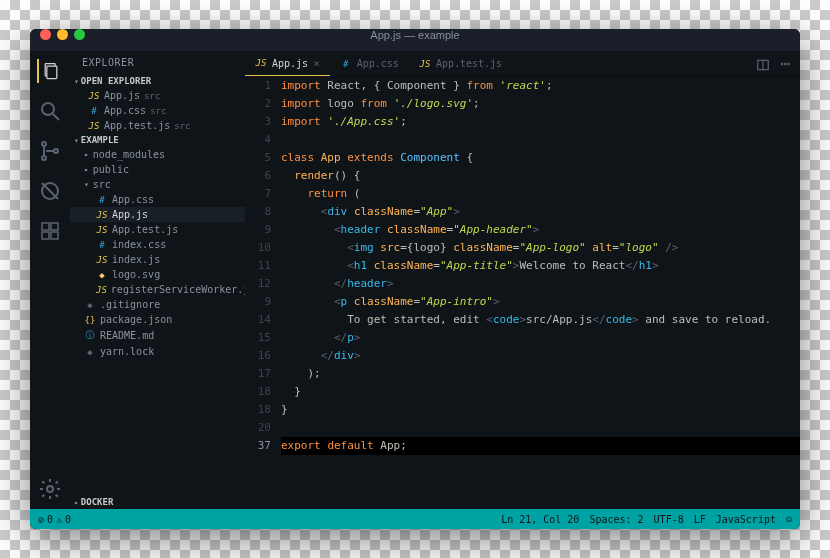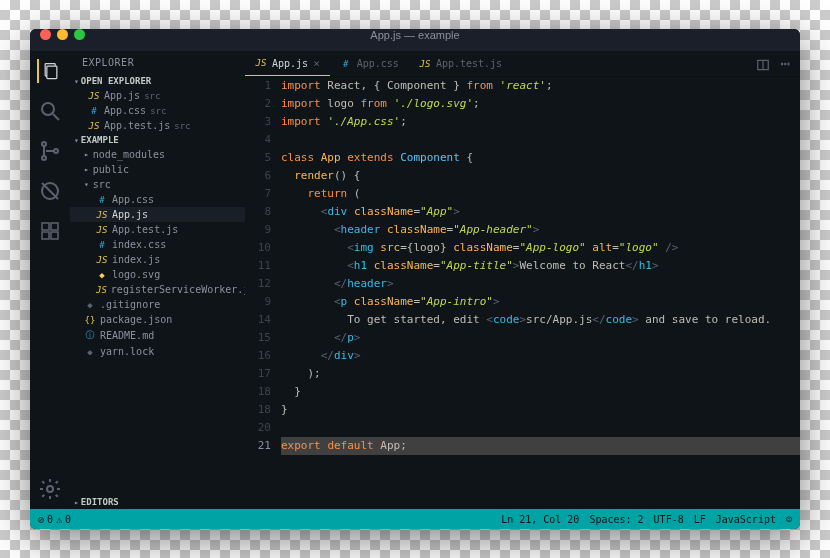--- a/index.html
+++ b/index.html
@@ -45,21 +45,21 @@
 .lines { flex: 1; white-space: pre; color: #bfbdb6; overflow: hidden; }
 .k1 { color: #ff8f40; text-align: right; } 
 .k2 { color: #bfbdb6; } 
 .k3 { color: #59c2ff; } 
 .k4 { color: #c2d94c; font-style: italic; } 
 .k5 { color: #ffb454; } 
 .k7 { color: #39bae6; margin-top: 35px; } 
 .k8 { color: #ffb454; } 
 .k9 { color: #bfbdb6; } 
 .tag-br { color: #5c6370; }
-.line.hl { background: #404040; display: inline-block; width: 100%; }
+.line.hl { background: #000000; display: inline-block; width: 100%; }
 .lineno.hl { color: #8a919c; }
 .statusbar { height: 20px; background: #00a3a3; color: #0f1419; display: flex; align-items: center; font-size: 10px; padding: 0 8px; gap: 10px; font-family: -apple-system, sans-serif; }
 .sb-spacer { flex: 1; }
 .sb-it { display: flex; align-items: center; gap: 3px; cursor: pointer; }
 svg { width: 100%; height: 100%; }
 </style>
 </head>
 <body>
 
 <div class="window">
@@ -197,21 +197,21 @@
             <span class="fi md">ⓘ</span>
             <span>README.md</span>
           </div>
           <div class="sb-item depth1">
             <span class="fi lock">◆</span>
             <span>yarn.lock</span>
           </div>
         </div>
       <div class="sb-section">
           <span class="chev">▸</span>
-          <span>EDITORS</span>
+          <span>DOCKER</span>
         </div>
     </div>
 
     <div class="editor-area">
       <div class="tabs" id="tabs">
           <div class="tab active">
             <span class="fi js">JS</span>
             <span>App.js</span>
             <span class="tab-close">×</span>
           </div>
@@ -246,21 +246,21 @@
             <div class="lineno">11</div>
             <div class="lineno">12</div>
             <div class="lineno">9</div>
             <div class="lineno">14</div>
             <div class="lineno">15</div>
             <div class="lineno">16</div>
             <div class="lineno">17</div>
             <div class="lineno">18</div>
             <div class="lineno">18</div>
             <div class="lineno">20</div>
-            <div class="lineno hl">21</div>
+            <div class="lineno hl">37</div>
           </div>
         <div class="lines" id="lines"><div class="line"><span class="k1">import</span><span class="k2"> React</span><span class="k9">, { </span><span class="k2">Component</span><span class="k9"> } </span><span class="k1">from</span><span class="k9"> </span><span class="k4">'react'</span><span class="k9">;</span></div><div class="line"><span class="k1">import</span><span class="k2"> logo </span><span class="k1">from</span><span class="k9"> </span><span class="k4">'./logo.svg'</span><span class="k9">;</span></div><div class="line"><span class="k1">import</span><span class="k9"> </span><span class="k4">'./App.css'</span><span class="k9">;</span></div><div class="line">&nbsp;</div><div class="line"><span class="k1">class</span><span class="k9"> </span><span class="k5">App</span><span class="k9"> </span><span class="k1">extends</span><span class="k9"> </span><span class="k3">Component</span><span class="k9"> {</span></div><div class="line"><span class="k9">  </span><span class="k5">render</span><span class="k9">() {</span></div><div class="line"><span class="k9">    </span><span class="k1">return</span><span class="k9"> (</span></div><div class="line"><span class="k9">      </span><span class="tag-br">&lt;</span><span class="k7">div</span><span class="k9"> </span><span class="k8">className</span><span class="k9">=</span><span class="k4">"App"</span><span class="tag-br">&gt;</span></div><div class="line"><span class="k9">        </span><span class="tag-br">&lt;</span><span class="k7">header</span><span class="k9"> </span><span class="k8">className</span><span class="k9">=</span><span class="k4">"App-header"</span><span class="tag-br">&gt;</span></div><div class="line"><span class="k9">          </span><span class="tag-br">&lt;</span><span class="k7">img</span><span class="k9"> </span><span class="k8">src</span><span class="k9">={</span><span class="k2">logo</span><span class="k9">} </span><span class="k8">className</span><span class="k9">=</span><span class="k4">"App-logo"</span><span class="k9"> </span><span class="k8">alt</span><span class="k9">=</span><span class="k4">"logo"</span><span class="k9"> </span><span class="tag-br">/&gt;</span></div><div class="line"><span class="k9">          </span><span class="tag-br">&lt;</span><span class="k7">h1</span><span class="k9"> </span><span class="k8">className</span><span class="k9">=</span><span class="k4">"App-title"</span><span class="tag-br">&gt;</span><span class="k2">Welcome to React</span><span class="tag-br">&lt;/</span><span class="k7">h1</span><span class="tag-br">&gt;</span></div><div class="line"><span class="k9">        </span><span class="tag-br">&lt;/</span><span class="k7">header</span><span class="tag-br">&gt;</span></div><div class="line"><span class="k9">        </span><span class="tag-br">&lt;</span><span class="k7">p</span><span class="k9"> </span><span class="k8">className</span><span class="k9">=</span><span class="k4">"App-intro"</span><span class="tag-br">&gt;</span></div><div class="line"><span class="k9">          </span><span class="k2">To get started, edit </span><span class="tag-br">&lt;</span><span class="k7">code</span><span class="tag-br">&gt;</span><span class="k2">src/App.js</span><span class="tag-br">&lt;/</span><span class="k7">code</span><span class="tag-br">&gt;</span><span class="k2"> and save to reload.</span></div><div class="line"><span class="k9">        </span><span class="tag-br">&lt;/</span><span class="k7">p</span><span class="tag-br">&gt;</span></div><div class="line"><span class="k9">      </span><span class="tag-br">&lt;/</span><span class="k7">div</span><span class="tag-br">&gt;</span></div><div class="line"><span class="k9">    );</span></div><div class="line"><span class="k9">  }</span></div><div class="line"><span class="k9">}</span></div><div class="line">&nbsp;</div><div class="line hl"><span class="k1">export</span><span class="k9"> </span><span class="k1">default</span><span class="k9"> </span><span class="k2">App</span><span class="k9">;</span></div></div>
       </div>
     </div>
   </div>
 
   <div class="statusbar">
     <div class="sb-it">
         <span>⊘</span>
         <span>0</span>

